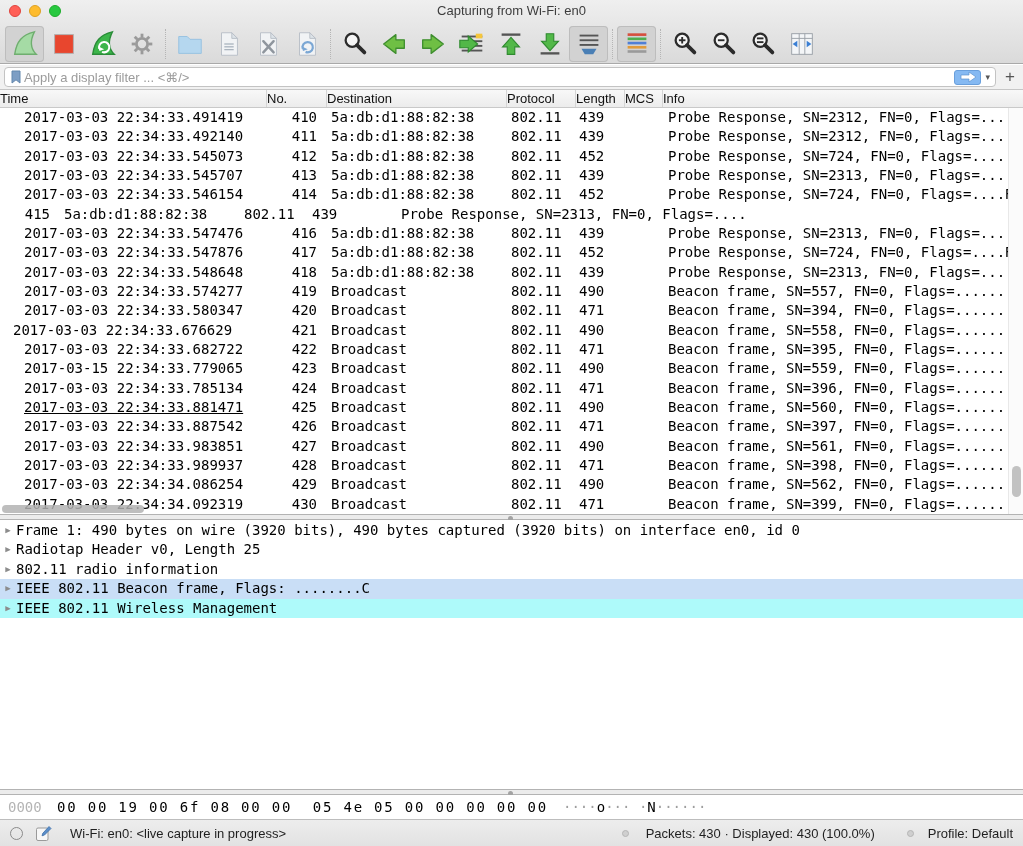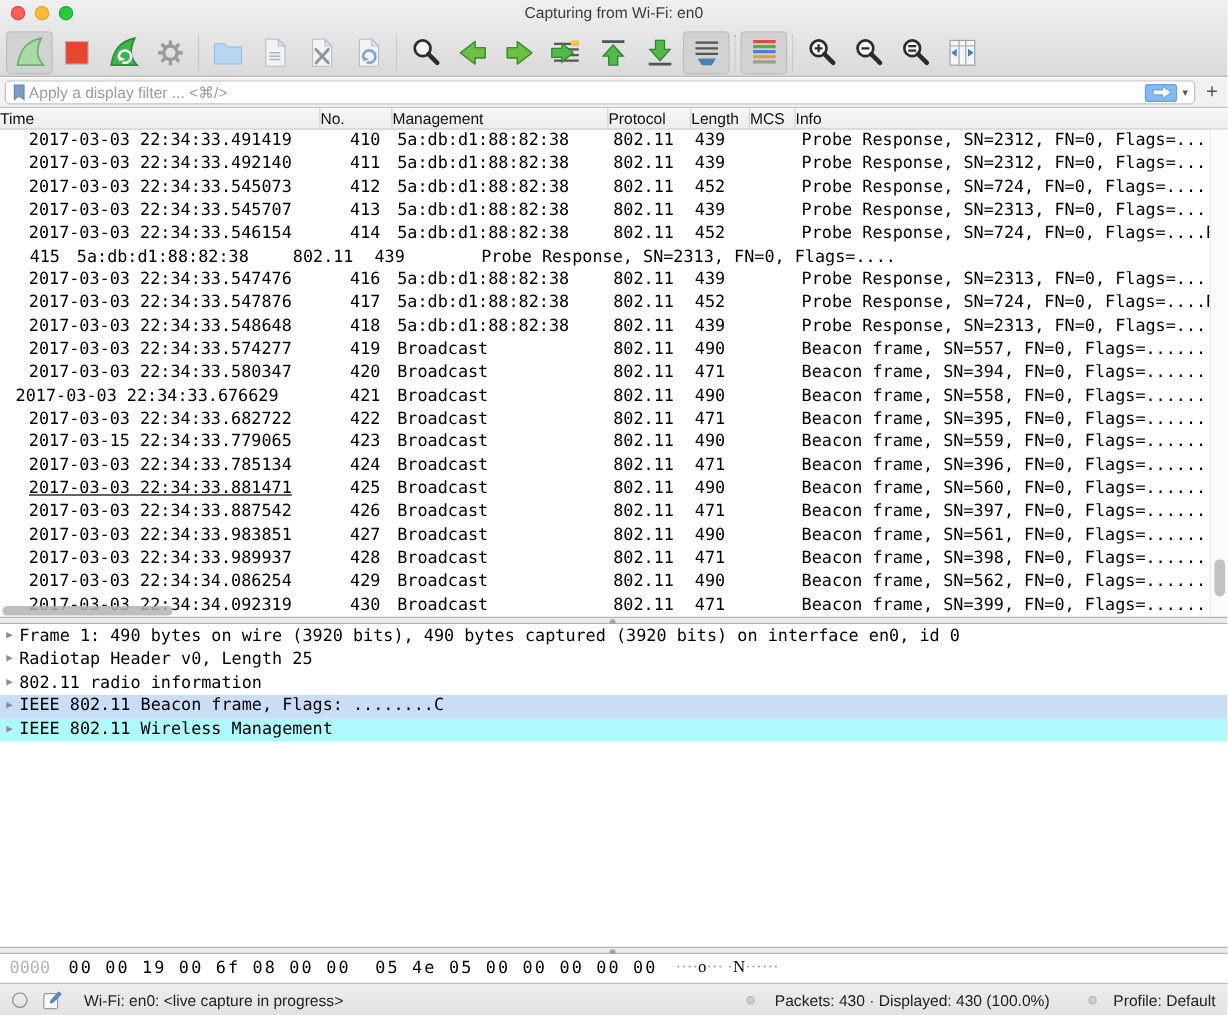--- a/index.html
+++ b/index.html
@@ -72,21 +72,21 @@
   .drow .tri { width:16px; flex:none; text-align:center; font-size:9px; color:#8c8c8c; }
   .drow .dtext { flex:1; overflow:hidden; }
   .hl-blue { background:#c9def6; }
   .hl-cyan { background:#aefafa; }
 
   
   #bytes { position:absolute; left:0; top:795px; width:1023px; height:24px; background:#fff;
     font-family:"DejaVu Sans Mono","Liberation Mono",monospace; font-size:14px; }
   #hexoffset { position:absolute; left:8px; top:4px; color:#b4b4b4; }
   #hexbytes  { position:absolute; left:57px; top:4px; color:#000; letter-spacing:1.8px; white-space:pre; }
-  #hexascii  { position:absolute; left:563px; top:4px; white-space:pre; color:#000;font-family:Liberation Serif, serif; }
+  #hexascii  { position:absolute; left:563px; top:4px; white-space:pre; color:#000; }
   #hexascii .dim { color:#9e9e9e; }
 
   
   #statusbar { position:absolute; left:0; top:819px; width:1023px; height:27px;
     background:linear-gradient(#ededed,#e2e2e2); border-top:1px solid #bdbdbd;
     display:flex; align-items:center; font-size:13px; color:#1f1f1f; }
   #expertbtn { width:13px; height:13px; border:1.5px solid #8a8a8a; border-radius:50%; margin-left:10px; flex:none; }
   #commentbtn { margin-left:12px; flex:none; display:flex; }
   #capstatus { margin-left:18px; white-space:pre; }
   .sbullet { width:7px; height:7px; border-radius:50%; background:#cfcfcf; border:1px solid #b5b5b5; flex:none; }
@@ -291,21 +291,21 @@
       </svg>
     </div>
     <div id="histcaret">▾</div>
   </div>
   <div id="addfilter">+</div>
 </div>
 
 <div id="listheader">
     <div class="hcell" style="width: 267px;">Time</div>
     <div class="hcell" style="width: 60px;">No.</div>
-    <div class="hcell" style="width: 180px;">Management</div>
+    <div class="hcell" style="width: 180px;">Destination</div>
     <div class="hcell" style="width: 69px;">Protocol</div>
     <div class="hcell" style="width: 49px;">Length</div>
     <div class="hcell" style="width: 38px;">MCS</div>
     <div class="hcell" style="flex: 1 1 0%; border-right: none;">Info</div>
   </div>
 <div id="listbody">
     <div class="prow">
       <div class="pcell c-time" style="width: 267px;">2017-03-03 22:34:33.491419</div>
       <div class="pcell c-no" style="width: 60px;">410</div>
       <div class="pcell c-dest" style="width: 180px;">5a:db:d1:88:82:38</div>

